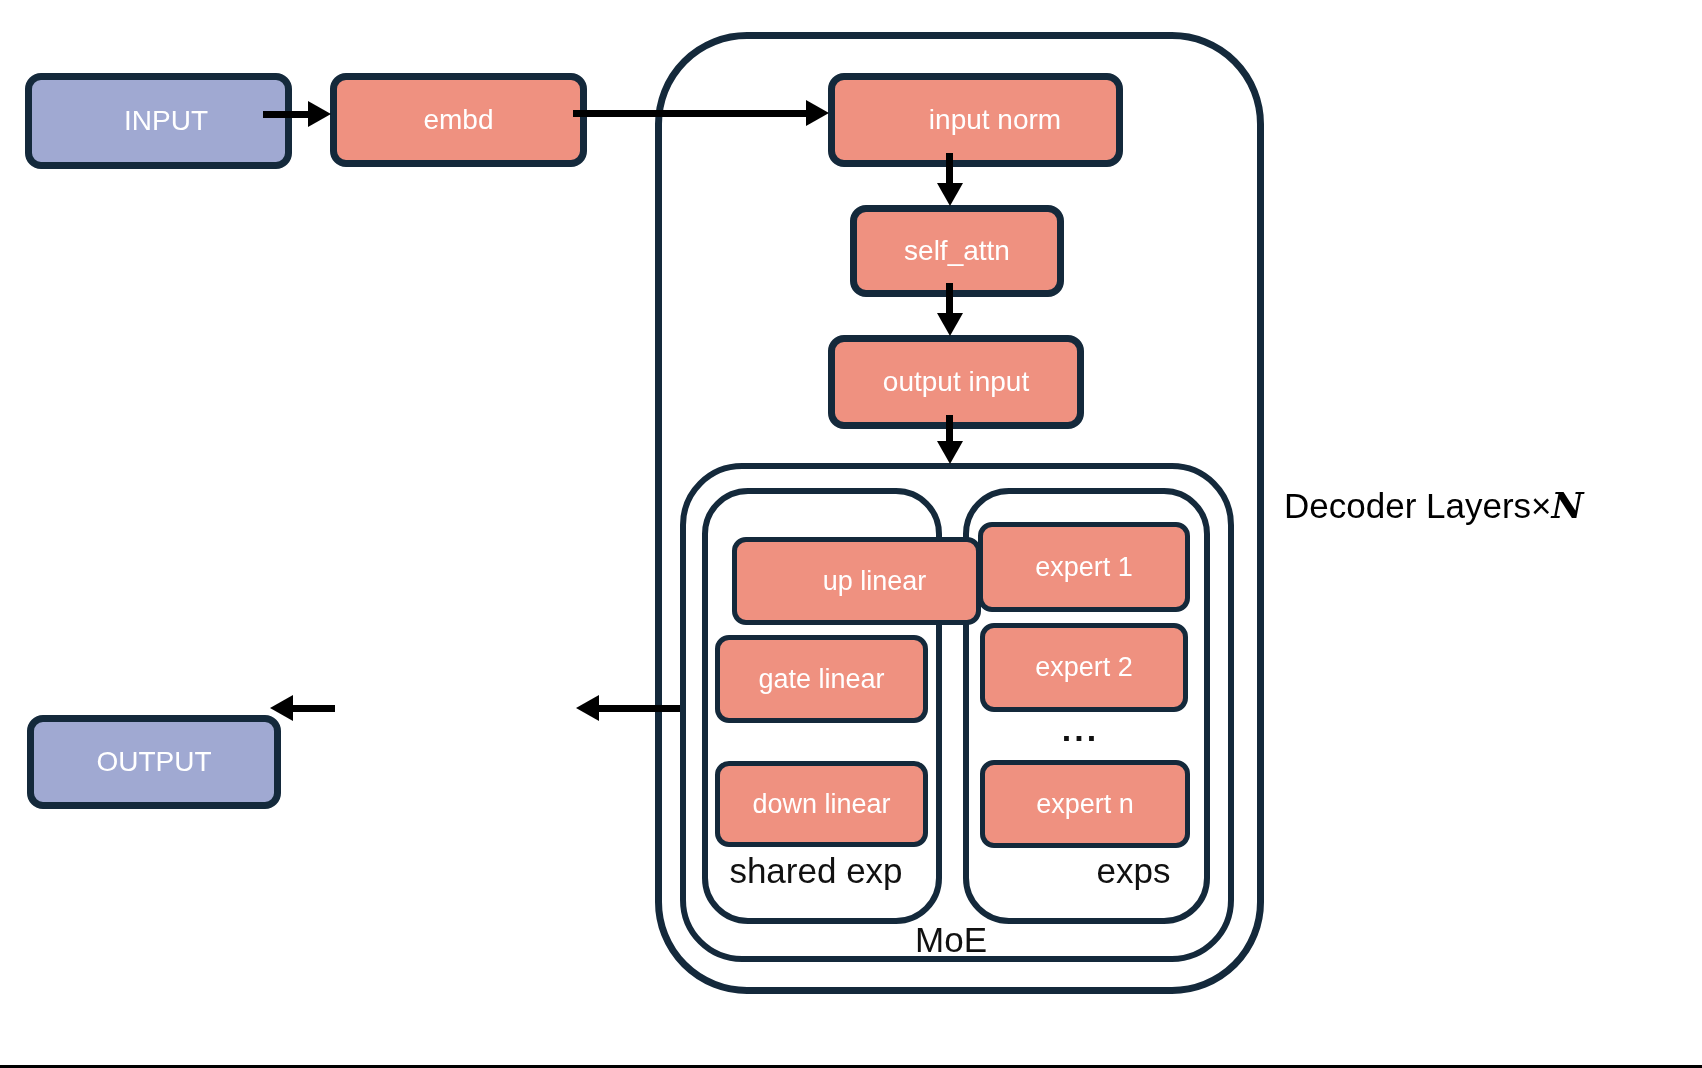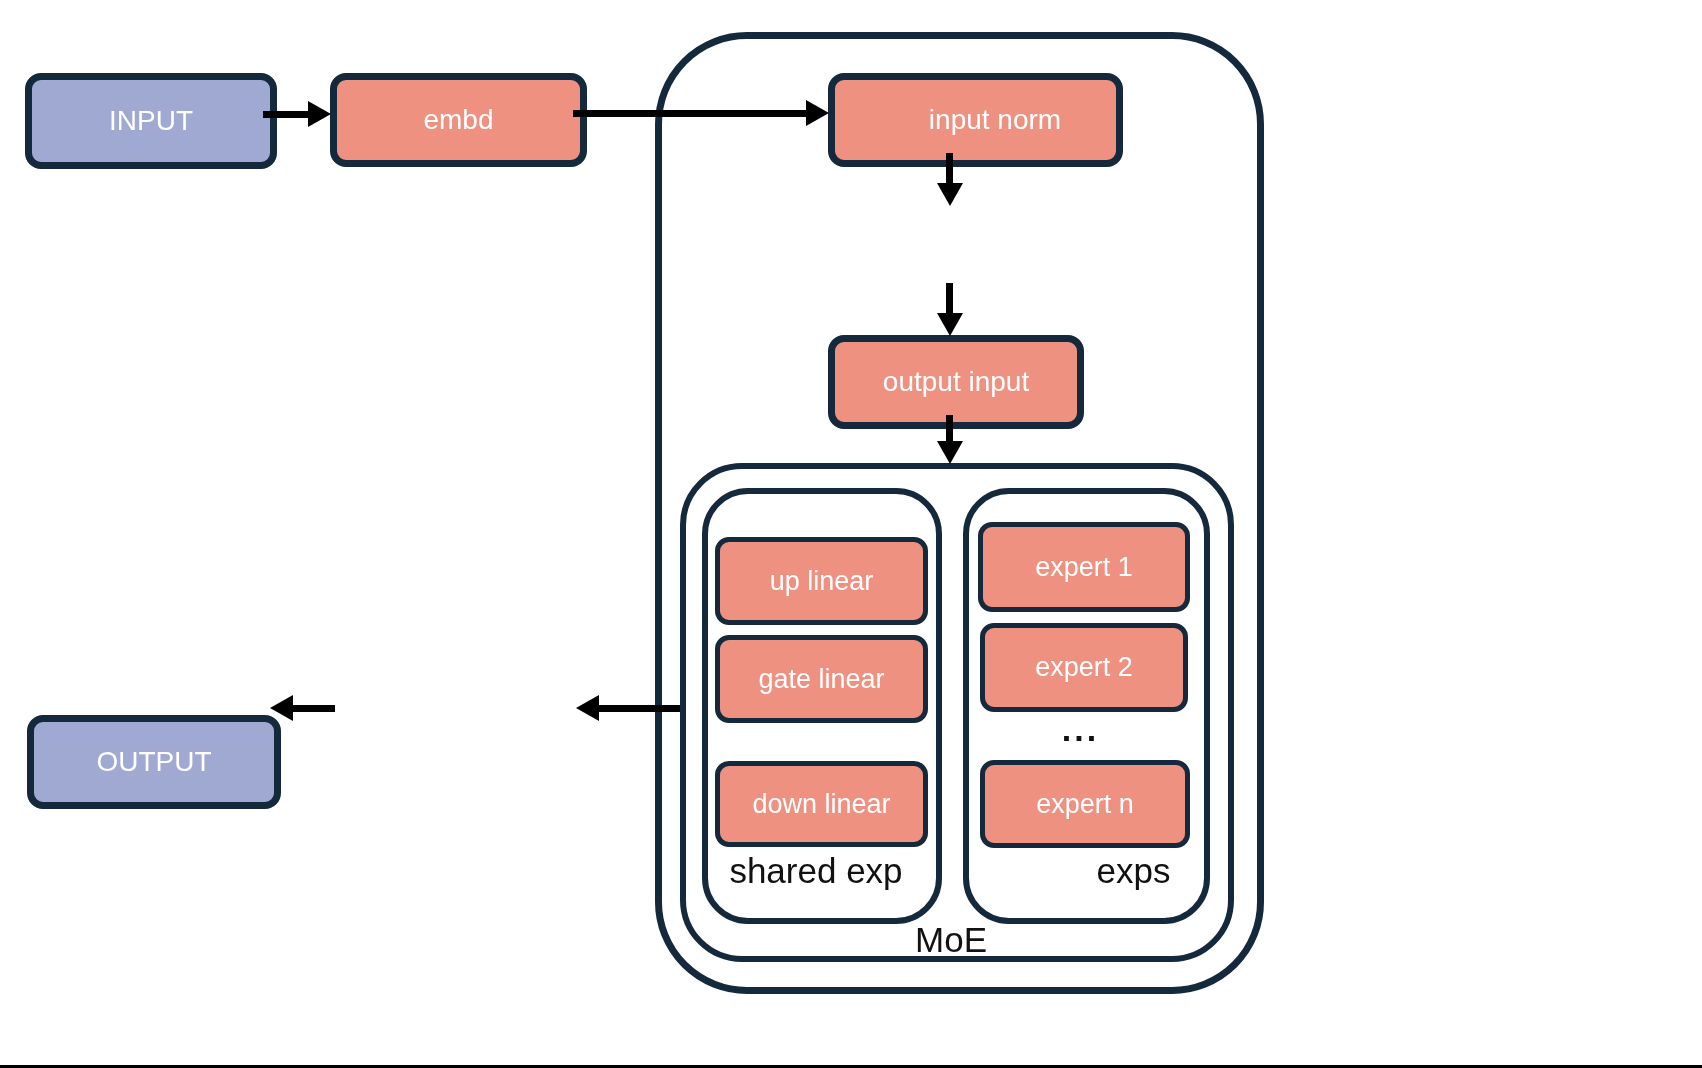--- a/index.html
+++ b/index.html
@@ -15,26 +15,26 @@
   .exps{left:963px;top:488px;width:235px;height:424px;border-width:6px;border-radius:46px;}
   
   .node{
     position:absolute;display:flex;align-items:center;justify-content:center;
     border:7px solid var(--border,#14293b);border-radius:16px;
     color:var(--text-light,#fff);font-size:28px;line-height:1;white-space:nowrap;
   }
   .io{background:var(--io-fill,#a0a9d2);}
   .mod{background:var(--module-fill,#ef9180);}
   .small{border-width:5px;border-radius:14px;font-size:27px;}
-  .n-input      {left:25px;  top:73px;  width:238px;height:82px;}
+  .n-input      {left:25px;  top:73px;  width:238px;height:82px;padding-left:15px;}
   .n-embd       {left:330px; top:73px;  width:243px;height:80px;}
   .n-inputnorm  {left:828px; top:73px;  width:242px;height:80px;padding-left:39px;}
   .n-selfattn   {left:850px; top:205px; width:200px;height:78px;}
   .n-outputnorm {left:828px; top:335px; width:242px;height:80px;}
-  .n-uplinear   {left:715px; top:537px; width:203px;height:78px;}
+  .n-uplinear   {left:732px; top:537px; width:203px;height:78px;padding-left:36px;}
   .n-gatelinear {left:715px; top:635px; width:203px;height:78px;}
   .n-downlinear {left:715px; top:737px; width:203px;height:76px;margin-top:24px;}
   .n-expert1    {left:978px; top:522px; width:202px;height:80px;}
   .n-expert2    {left:980px; top:623px; width:198px;height:79px;}
   .n-expertn    {left:980px; top:760px; width:200px;height:78px;}
   .n-lmhead     {left:335px; top:670px; width:238px;height:77px;}
   .n-output     {left:27px;  top:667px; width:240px;height:80px;margin-top:48px;}
   
   .lbl{position:absolute;color:var(--text-dark,#111);font-size:35px;text-align:center;line-height:1;}
   .lbl-shared{left:702px;top:853px;width:228px;}
@@ -68,34 +68,38 @@
 <div class="canvas">
 
   <div class="container decoder"></div>
   <div class="container moe"></div>
   <div class="container shared"></div>
   <div class="container exps"></div>
 
   <div class="node io n-input">INPUT</div>
   <div class="node mod n-embd">embd</div>
   <div class="node mod n-inputnorm">input norm</div>
+  <div class="node mod n-selfattn">self_attn</div>
   <div class="node mod n-outputnorm">output input</div>
   <div class="node mod small n-uplinear">up linear</div>
   <div class="node mod small n-gatelinear">gate linear</div>
   <div class="node mod small n-downlinear">down linear</div>
   <div class="node mod small n-expert1">expert 1</div>
   <div class="node mod small n-expert2">expert 2</div>
   <div class="node mod small n-expertn">expert n</div>
   <div class="node io n-output">OUTPUT</div>
 
   <div class="lbl lbl-dots">...</div>
   <div class="lbl lbl-shared">shared exp</div>
   <div class="lbl lbl-exps">exps</div>
   <div class="lbl lbl-moe">MoE</div>
 
+  <div class="side-label">
+    <span>Decoder Layers</span><span>×</span><span class="mathn">N</span>
+  </div>
 
   <div class="shaft s1"></div>
   <div class="head head-right h1"></div>
 
   <div class="shaft s2"></div>
   <div class="head head-right h2"></div>
 
   <div class="shaft s3"></div>
   <div class="head head-down h3"></div>
 

